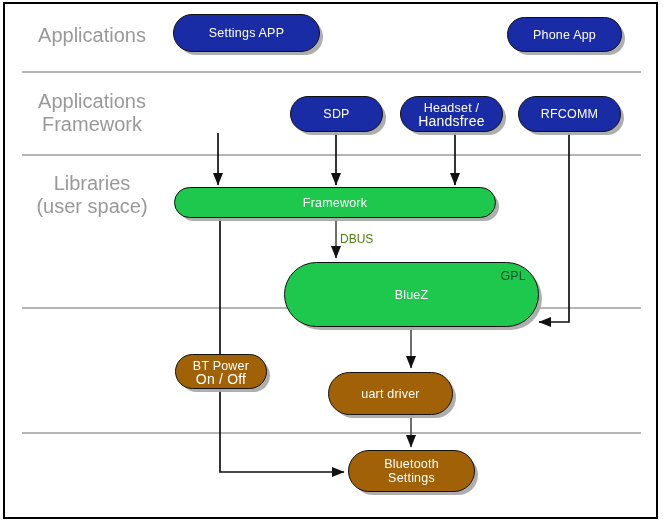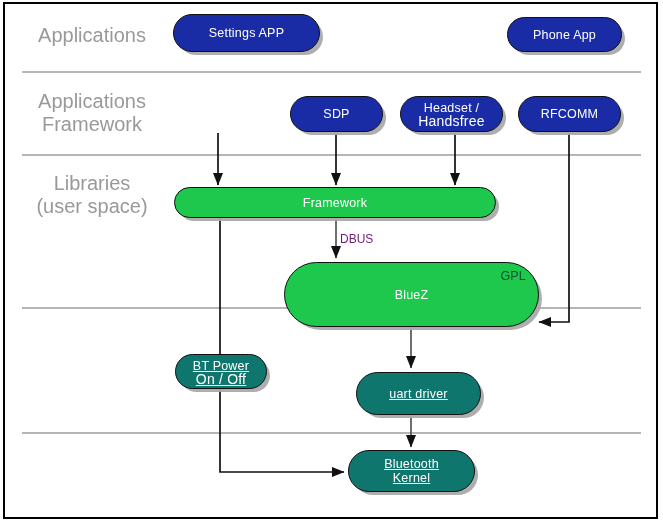--- a/index.html
+++ b/index.html
@@ -57,35 +57,35 @@
     justify-content: center;
     text-align: center;
     color: #ffffff;
     font-size: 12.5px;
     line-height: 14px;
     letter-spacing: .2px;
     box-shadow: 4px 4px 0px -1px rgba(170,170,170,0.95);
   }
   .node.blue  { background: #1A2BA6; }
   .node.green { background: #1EC84D; }
-  .node.red   { background: #0f766e; text-decoration: underline; }
+  .node.red   { background: #a16207; }
   .node .sub {
     font-size: 14px;
     line-height: 12px;
   }
   .node .corner-tag {
     position: absolute;
     right: 12px;
     top: 6px;
     color: #14532d;
     font-size: 12.5px;
   }
   .edge-label {
     position: absolute;
-    color: #701a75;
+    color: #4d7c0f;
     font-size: 12px;
   }
 </style>
 </head>
 <body>
 
 <div id="canvas">
 
   <div id="frame"></div>
 
@@ -161,22 +161,22 @@
   <div class="node green" style="left:284px; top:262px; width:255px; height:65px; border-radius:33px;">
     <span class="corner-tag">GPL</span>
     <span>BlueZ</span>
   </div>
 
   <div class="node red" style="left:175px; top:354px; width:92px; height:35px; border-radius:18px;">
     <span>BT Power</span>
     <span class="sub">On / Off</span>
   </div>
 
-  <div class="node red" style="left:356px; top:372px; width:125px; height:43px; border-radius:22px;">
+  <div class="node red" style="left:328px; top:372px; width:125px; height:43px; border-radius:22px;">
     <span>uart driver</span>
   </div>
 
   <div class="node red" style="left:348px; top:450px; width:127px; height:42px; border-radius:21px;">
     <span>Bluetooth</span>
-    <span class="sub" style="font-size:12.5px;line-height:14px;">Kernel</span>
+    <span class="sub" style="font-size:12.5px;line-height:14px;">Settings</span>
   </div>
 
 </div>
 
 </body></html>

